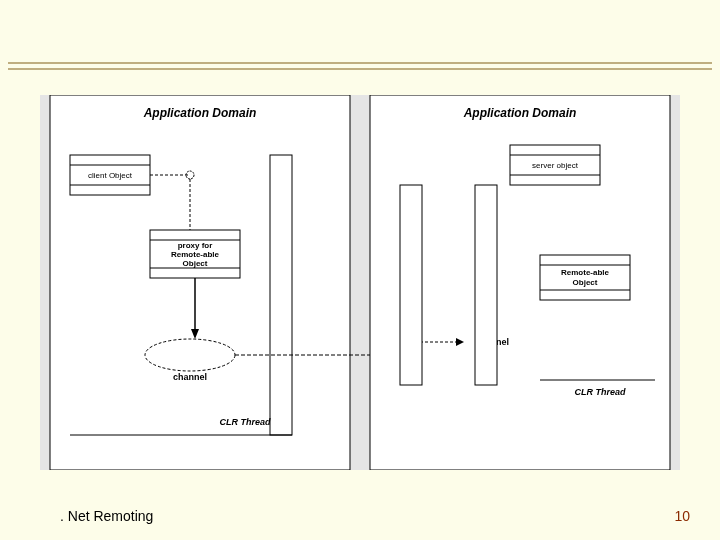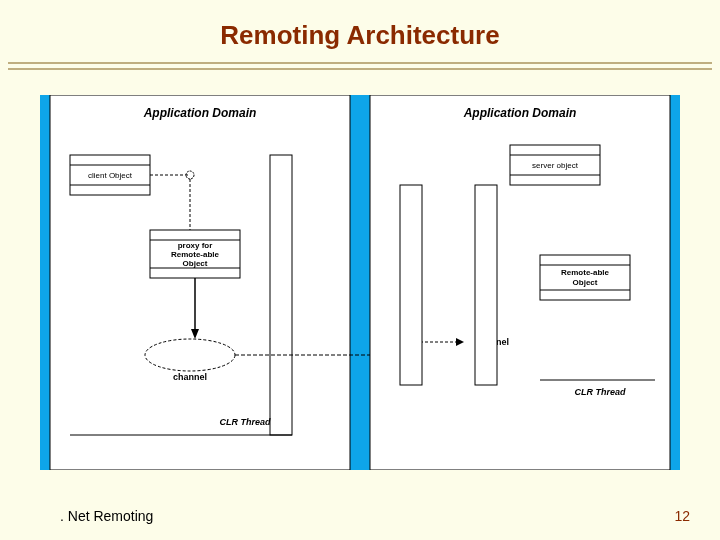--- a/index.html
+++ b/index.html
@@ -43,21 +43,21 @@
     right: 8px;
     height: 0;
     border-bottom: 2px solid #bfae80;
   }
   .diagram {
     position: absolute;
     top: 95px;
     left: 40px;
     width: 640px;
     height: 375px;
-    background: #0ea5e9;
+    background: #e5e5e5;
   }
   .footer-left {
     position: absolute;
     bottom: 16px;
     left: 60px;
     font-size: 14px;
     color: #000000;
     font-family: Arial, sans-serif;
   }
   .footer-right {
@@ -67,21 +67,20 @@
     font-size: 14px;
     color: #8a2a00;
     font-family: Arial, sans-serif;
   }
 </style>
 </head>
 <body>
 
 <div class="slide">
 
-  <div class="title">Remoting Architecture</div>
   <div class="rule1"></div>
   <div class="rule2"></div>
 
   <div class="diagram">
     <svg width="640" height="375" viewBox="0 0 640 375">
 
       <rect x="10" y="0" width="300" height="375" fill="#ffffff" stroke="#000" stroke-width="1"></rect>
 
       <text x="160" y="22" text-anchor="middle" font-family="Arial" font-size="12" font-weight="bold" font-style="italic">Application Domain</text>
 
@@ -137,14 +136,14 @@
 
       <text x="560" y="300" text-anchor="middle" font-family="Arial" font-size="9" font-style="italic" font-weight="bold">CLR Thread</text>
 
       <line x1="500" y1="285" x2="615" y2="285" stroke="#000" stroke-width="1"></line>
 
       <line x1="195" y1="260" x2="330" y2="260" stroke="#000" stroke-width="1" stroke-dasharray="4,2"></line>
     </svg>
   </div>
 
   <div class="footer-left">. Net Remoting</div>
-  <div class="footer-right">12</div>
+  <div class="footer-right">10</div>
 </div>
 
 </body></html>

